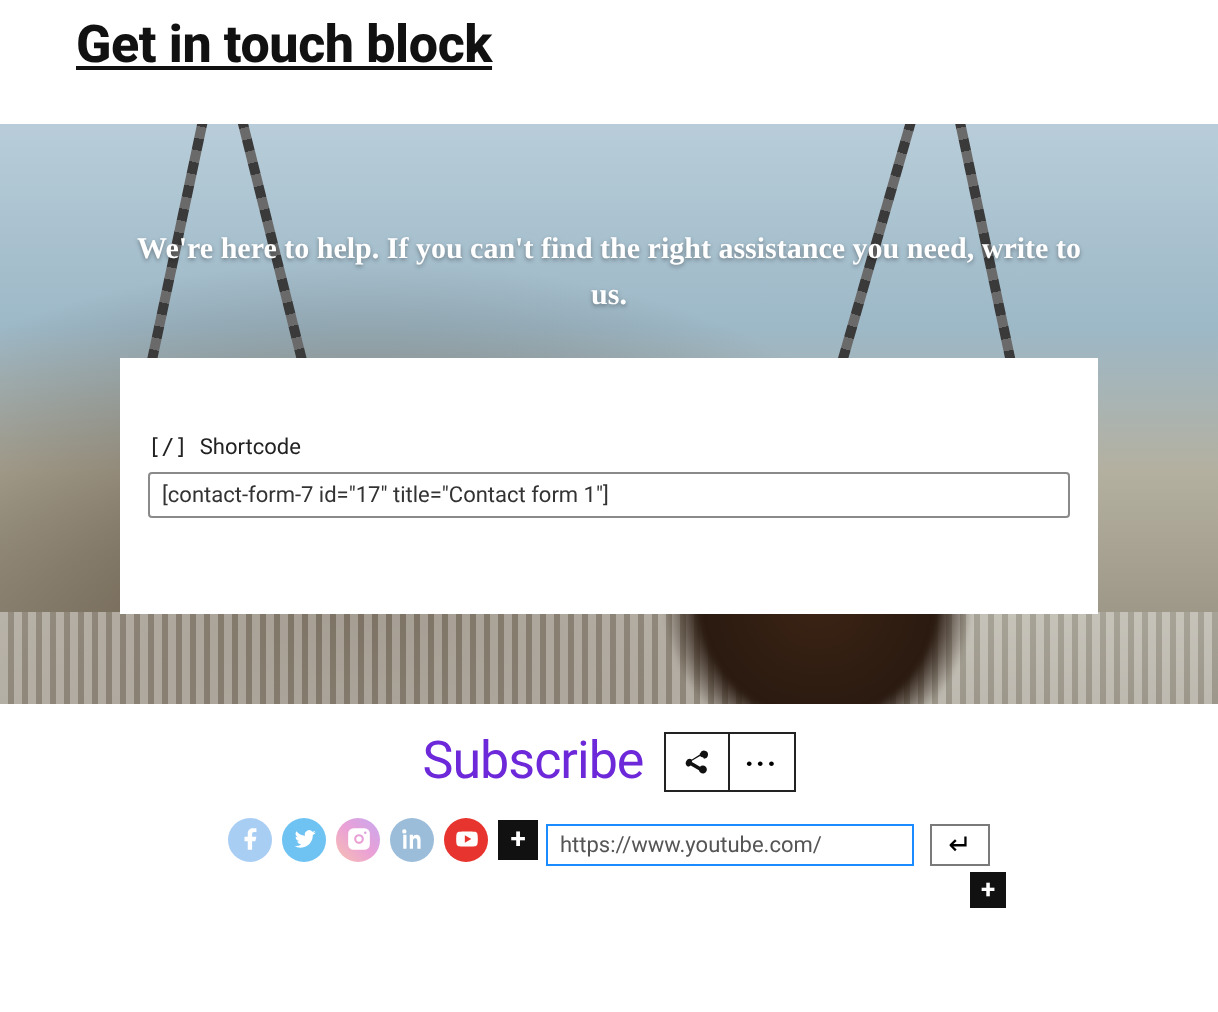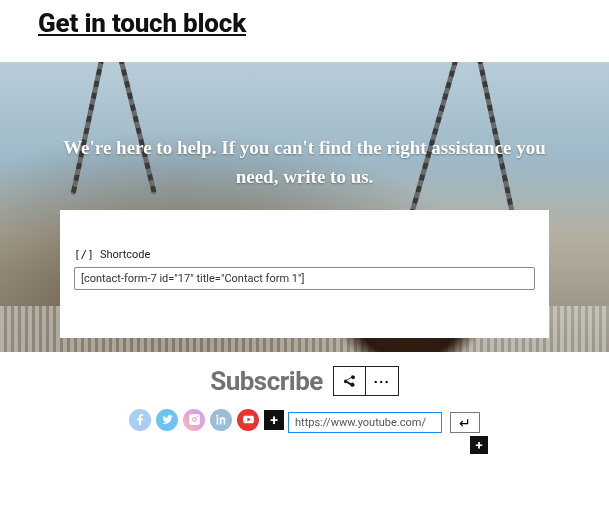--- a/index.html
+++ b/index.html
@@ -58,23 +58,23 @@
     background: radial-gradient(circle at 50% 40%, #3c2415 0%, #2a1a10 55%, transparent 72%);
     filter: blur(1px);
     border-radius: 50% 48% 46% 52%;
   }
   .hero-text {
     position: relative;
     text-align: center;
     color: #fff;
     font-family: Georgia, "Times New Roman", serif;
     font-weight: bold;
-    font-size: 19px;
+    font-size: 15px;
     line-height: 1.55;
-    padding: 71px 60px 0 60px;
+    padding: 52px 60px 0 60px;
     text-shadow: 0 1px 2px rgba(0,0,0,0.35);
   }
   .card {
     position: relative;
     background: #fff;
     margin: 18px 60px 0 60px;
     padding: 38px 14px 34px 14px;
     min-height: 128px;
   }
   .sc-row {
@@ -102,22 +102,22 @@
   .subscribe-wrap {
     padding: 14px 0 0 0;
     text-align: center;
   }
   .sub-row {
     display: inline-flex;
     align-items: center;
     gap: 10px;
   }
   .subscribe-title {
-    color: #737373;
-    font-weight: 700;
+    color: #6d28d9;
+    font-weight: 400;
     font-size: 26px;
     letter-spacing: -0.5px;
   }
   .tool-group {
     display: inline-flex;
     border: 1px solid #222;
     height: 30px;
     overflow: hidden;
   }
   .tool-btn {
@@ -168,21 +168,21 @@
     font-weight:bold;
     cursor:pointer;
   }
   .url-row {
     display:inline-flex;
     align-items:stretch;
     margin-top:6px;
     position: relative;
   }
   .url-input {
-    width: 154px;
+    width: 184px;
     border: 1.5px solid #1a8cff;
     outline: 1.5px solid #1a8cff;
     outline-offset: -1px;
     padding: 3px 6px;
     font-size: 11px;
     color:#555;
     font-family: inherit;
   }
   .url-go {
     margin-left: 8px;

